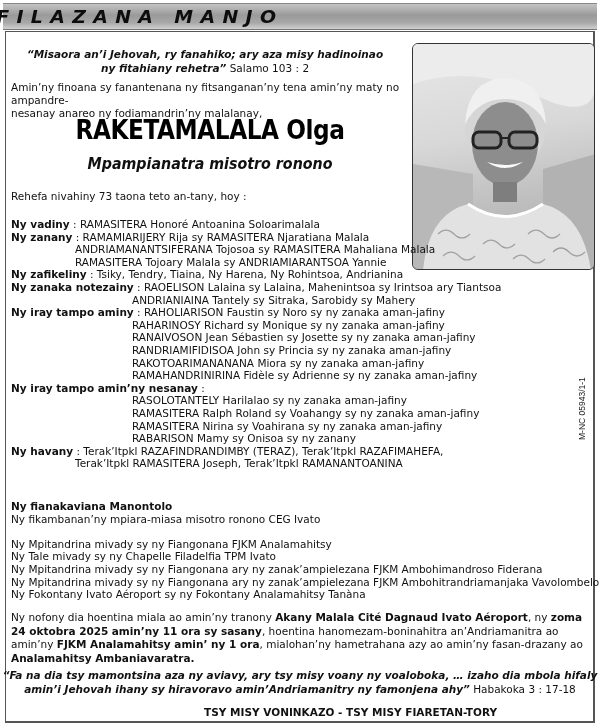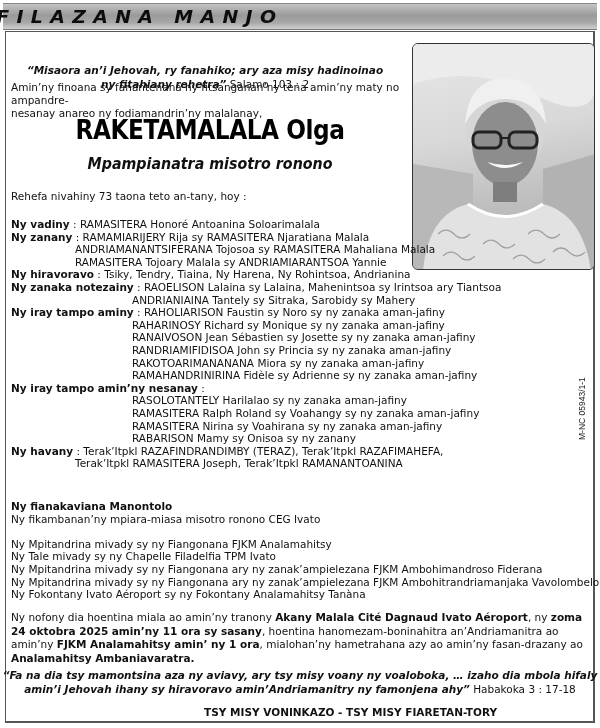--- a/index.html
+++ b/index.html
@@ -7,21 +7,21 @@
          font-family: "DejaVu Sans", sans-serif; color: #111; }
   .banner { position: absolute; left: 3px; top: 3px; width: 594px; height: 25px;
             background: linear-gradient(to bottom, #c4c4c4 0%, #9a9a9a 45%, #a8a8a8 75%, #d0d0d0 100%);
             border-top: 1px solid #888; border-bottom: 1px solid #777;
             display: flex; align-items: center; justify-content: flex-start; }
   .banner-title { font-family: "DejaVu Sans", sans-serif; font-weight: bold; font-style: italic;
                   font-size: 18px; letter-spacing: 7px; color: #0d0d0d; transform: scaleX(1.05); }
   .frame { position: absolute; left: 5px; top: 31px; width: 590px; height: 692px;
            border: 1.5px solid #555; border-right-width: 2px; border-bottom-width: 2px; box-sizing: border-box; }
   .quote-top { position: absolute; left: 0; top: 47px; width: 410px; text-align: center;
-               font-size: 10.5px; line-height: 14px; margin-top: 16px; }
+               font-size: 10.5px; line-height: 14px; }
   .quote-top .q { font-style: italic; font-weight: bold; }
   .photo { position: absolute; left: 412px; top: 43px; width: 183px; height: 227px;
            border: 1.5px solid #333; border-radius: 6px; box-sizing: border-box; overflow: hidden;
            background: linear-gradient(170deg, #e8e8e8 0%, #d8d8d8 40%, #bdbdbd 70%, #a9a9a9 100%); }
   .photo svg { display: block; }
   .intro { position: absolute; left: 11px; top: 81px; width: 400px; font-size: 10.5px; line-height: 13px; }
   .name { position: absolute; left: 0; top: 114px; width: 420px; text-align: center;
           font-family: "DejaVu Sans", sans-serif; font-weight: bold; font-size: 27px;
           letter-spacing: -0.5px; transform: scaleX(0.86); transform-origin: 210px 0; color: #000; }
   .subtitle { position: absolute; left: 0; top: 155px; width: 420px; text-align: center;
@@ -94,21 +94,21 @@
 <div class="name">RAKETAMALALA Olga</div>
 <div class="subtitle">Mpampianatra misotro ronono</div>
 
 <div class="body-text age">Rehefa nivahiny 73 taona teto an-tany, hoy :</div>
 
 <div class="body-text family">
   <div class="row"><span class="lbl">Ny vadiny</span><span>  : </span><span>RAMASITERA Honoré Antoanina Soloarimalala</span></div>
   <div class="row"><span class="lbl">Ny zanany</span><span> : </span><span>RAMAMIARIJERY Rija sy RAMASITERA Njaratiana Malala</span></div>
   <div class="row ind1">ANDRIAMANANTSIFERANA Tojosoa sy RAMASITERA Mahaliana Malala</div>
   <div class="row ind1">RAMASITERA Tojoary Malala sy ANDRIAMIARANTSOA Yannie</div>
-  <div class="row"><span class="lbl">Ny hiravoravo</span><span> : </span><span>Tsiky, Tendry, Tiaina, Ny Harena, Ny Rohintsoa, Andrianina</span></div>
+  <div class="row"><span class="lbl">Ny zafikeliny</span><span> : </span><span>Tsiky, Tendry, Tiaina, Ny Harena, Ny Rohintsoa, Andrianina</span></div>
   <div class="row"><span class="lbl">Ny zanaka notezainy</span><span> : </span><span>RAOELISON Lalaina sy Lalaina, Mahenintsoa sy Irintsoa ary Tiantsoa</span></div>
   <div class="row" style="padding-left:121px">ANDRIANIAINA Tantely sy Sitraka, Sarobidy sy Mahery</div>
   <div class="row"><span class="lbl">Ny iray tampo aminy</span><span> : </span><span>RAHOLIARISON Faustin sy Noro sy ny zanaka aman-jafiny</span></div>
   <div class="row" style="padding-left:121px">RAHARINOSY Richard sy Monique sy ny zanaka aman-jafiny</div>
   <div class="row" style="padding-left:121px">RANAIVOSON Jean Sébastien sy Josette sy ny zanaka aman-jafiny</div>
   <div class="row" style="padding-left:121px">RANDRIAMIFIDISOA John sy Princia sy ny zanaka aman-jafiny</div>
   <div class="row" style="padding-left:121px">RAKOTOARIMANANANA Miora sy ny zanaka aman-jafiny</div>
   <div class="row" style="padding-left:121px">RAMAHANDRINIRINA Fidèle sy Adrienne sy ny zanaka aman-jafiny</div>
   <div class="row"><span class="lbl">Ny iray tampo amin’ny nesanay</span><span> :</span></div>
   <div class="row" style="padding-left:121px">RASOLOTANTELY Harilalao sy ny zanaka aman-jafiny</div>

